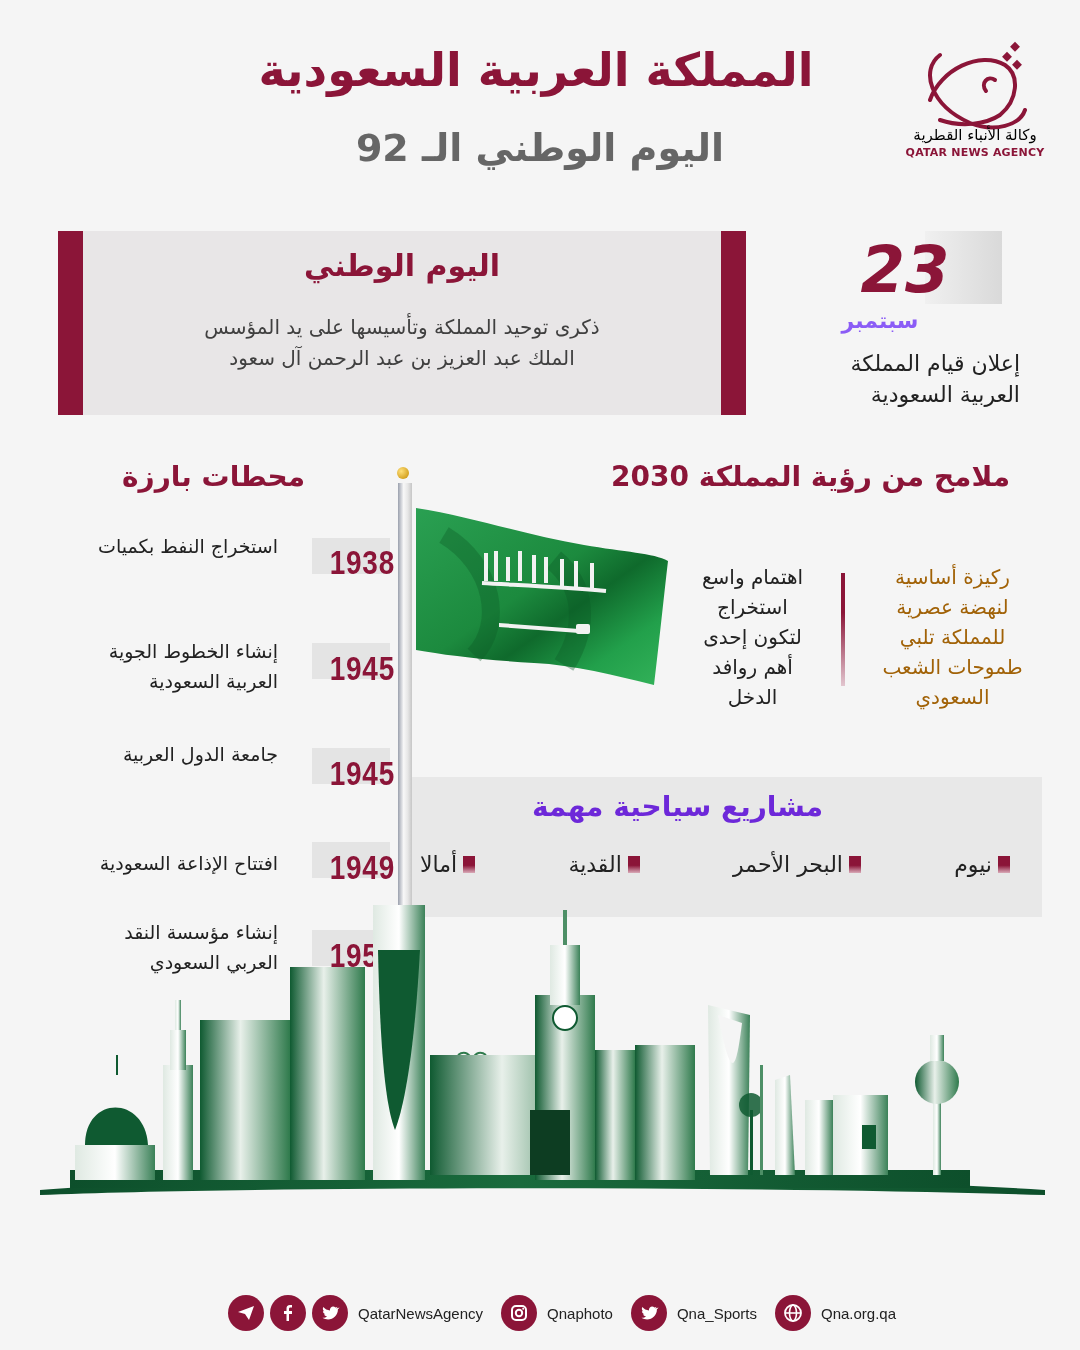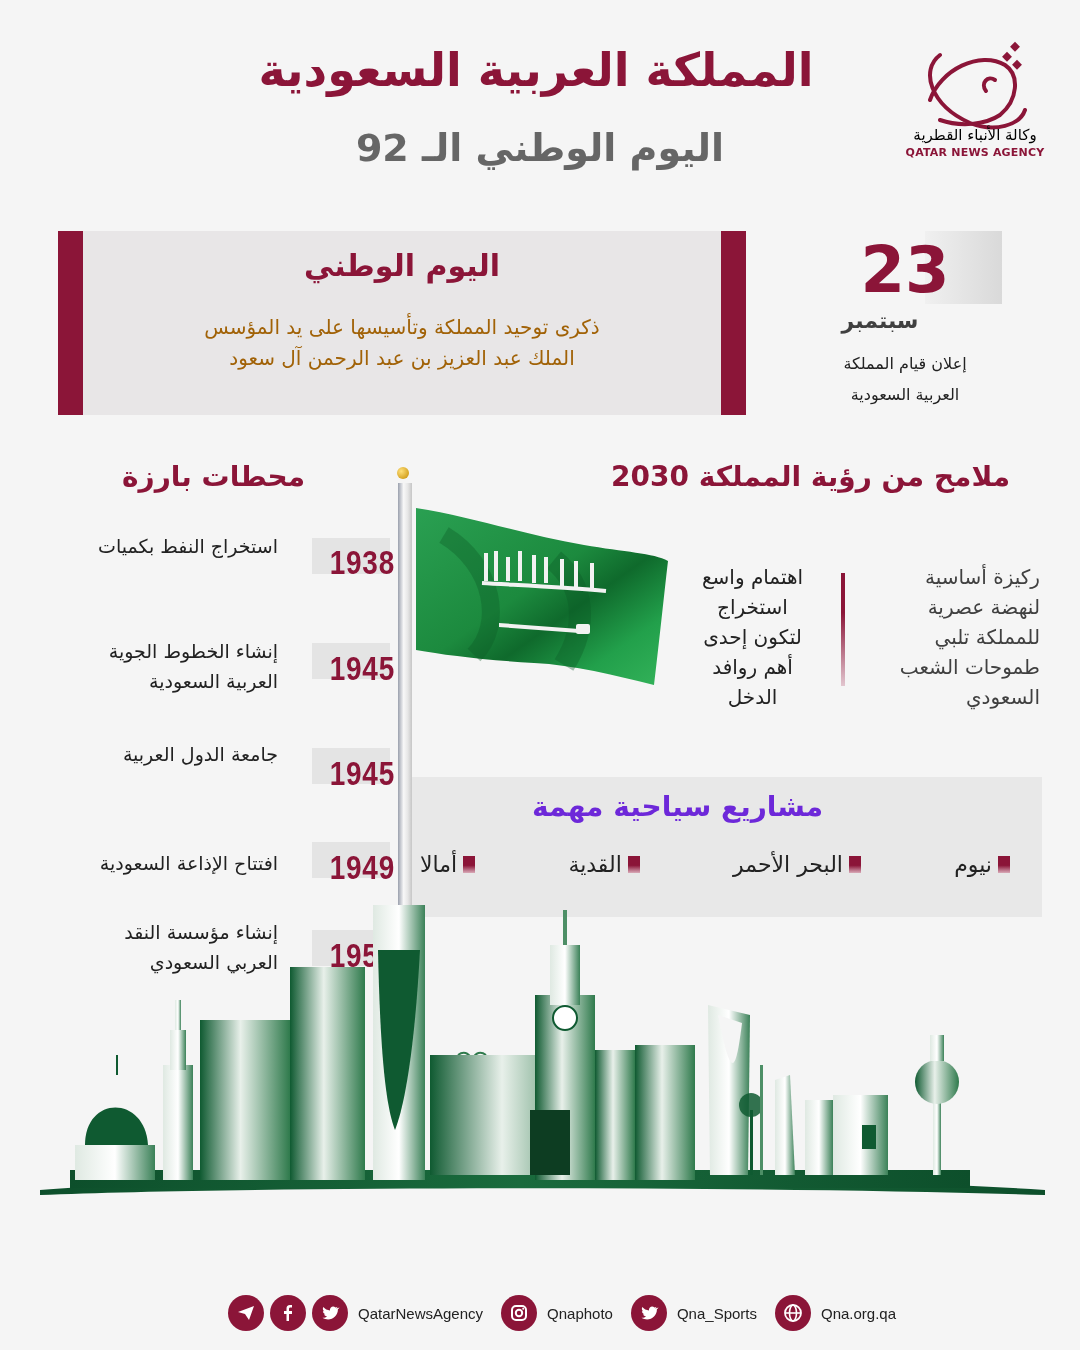--- a/index.html
+++ b/index.html
@@ -15,42 +15,42 @@
   
   .logo { left: 900px; top: 35px; width: 150px; height: 130px; }
   .logo-ar { left: 900px; top: 126px; width: 150px; text-align: center; font-size: 15px; color: #000000; }
   .logo-en { left: 900px; top: 146px; width: 150px; text-align: center; font-size: 11px; font-weight: bold; color: #8b1538; letter-spacing: 0.2px; }
 
   
   .nd-box { left: 58px; top: 231px; width: 688px; height: 184px; background: #e8e6e7; }
   .nd-bar-l { left: 58px; top: 231px; width: 25px; height: 184px; background: #8b1538; }
   .nd-bar-r { left: 721px; top: 231px; width: 25px; height: 184px; background: #8b1538; }
   .nd-title { left: 83px; width: 638px; top: 248px; text-align: center; font-size: 30px; font-weight: bold; color: #8b1538; }
-  .nd-text { left: 83px; width: 638px; top: 312px; text-align: center; font-size: 20px; line-height: 31px; color: #a16207; }
+  .nd-text { left: 83px; width: 638px; top: 312px; text-align: center; font-size: 20px; line-height: 31px; color: #404040; }
 
   
   .date-shade { left: 925px; top: 231px; width: 77px; height: 73px; background: linear-gradient(90deg, #f0f0f0, #d9d9d9); }
-  .date-num { left: 845px; top: 232px; width: 120px; text-align: center; font-size: 64px; font-weight: bold; color: #8b1538; font-family: "DejaVu Sans", sans-serif; line-height: 76px; }
-  .date-month { left: 820px; top: 308px; width: 120px; text-align: center; font-size: 22px; font-weight: bold; color: #404040; }
-  .date-text { left: 790px; top: 348px; width: 230px; text-align: center; font-size: 16px; line-height: 31px; color: #222; }
+  .date-num { left: 845px; top: 232px; width: 120px; text-align: center; font-size: 64px; font-weight: bold; color: #8b1538; font-family: "DejaVu Sans", sans-serif; line-height: 76px; font-style: italic; }
+  .date-month { left: 820px; top: 308px; width: 120px; text-align: center; font-size: 22px; font-weight: bold; color: #8b5cf6; }
+  .date-text { left: 790px; top: 348px; width: 230px; text-align: right; font-size: 22px; line-height: 31px; color: #222; }
 
   
   .ms-title { left: 90px; top: 460px; width: 215px; text-align: right; font-size: 28px; font-weight: bold; color: #8b1538; }
   .ms-year-bg { background: #e4e4e4; height: 36px; width: 78px; left: 312px; }
   .ms-year { left: 305px; width: 90px; text-align: right; font-size: 34px; font-weight: bold; color: #8b1538; font-family: "Liberation Sans", sans-serif; line-height: 40px; letter-spacing: 1px; transform: scaleX(0.82); transform-origin: right center; }
   .ms-text { left: 20px; width: 258px; text-align: right; font-size: 19px; line-height: 30px; color: #222; }
 
   
   .pole { left: 398px; top: 483px; width: 14px; height: 500px; background: linear-gradient(90deg, #9aa0ad 0%, #f8f8f8 40%, #e6e6e6 70%, #c6c6c6 100%); }
   .pole-ball { left: 397px; top: 467px; width: 12px; height: 12px; border-radius: 50%; background: radial-gradient(circle at 35% 35%, #ffe07a, #c48a00); }
   .flag { left: 414px; top: 505px; width: 256px; height: 185px; }
 
   
   .vis-title { left: 580px; top: 460px; width: 430px; text-align: right; font-size: 28px; font-weight: bold; color: #8b1538; }
-  .vis-col1 { left: 865px; top: 562px; width: 175px; text-align: right; font-size: 20px; line-height: 30px; color: #404040; }
+  .vis-col1 { left: 865px; top: 562px; width: 175px; text-align: center; font-size: 20px; line-height: 30px; color: #a16207; }
   .vis-col2 { left: 680px; top: 562px; width: 145px; text-align: center; font-size: 20px; line-height: 30px; color: #222; }
   .vis-sep { left: 841px; top: 573px; width: 4px; height: 113px; background: linear-gradient(180deg, #8b1538 0%, #8b1538 35%, #e2c6cf 100%); }
 
   
   .tour-box { left: 406px; top: 777px; width: 636px; height: 140px; background: #e8e8e8; }
   .tour-title { left: 420px; top: 790px; width: 515px; text-align: center; font-size: 28px; font-weight: bold; color: #6d28d9; }
   .tour-list { left: 420px; top: 852px; width: 590px; display: flex; flex-direction: row-reverse; justify-content: space-between; }
   .tour-item { display: flex; flex-direction: row-reverse; align-items: center; gap: 6px; font-size: 22px; color: #222; }
   .bullet { width: 12px; height: 17px; background: linear-gradient(180deg, #8b1538 0%, #8b1538 55%, #d9aab8 100%); }
 

